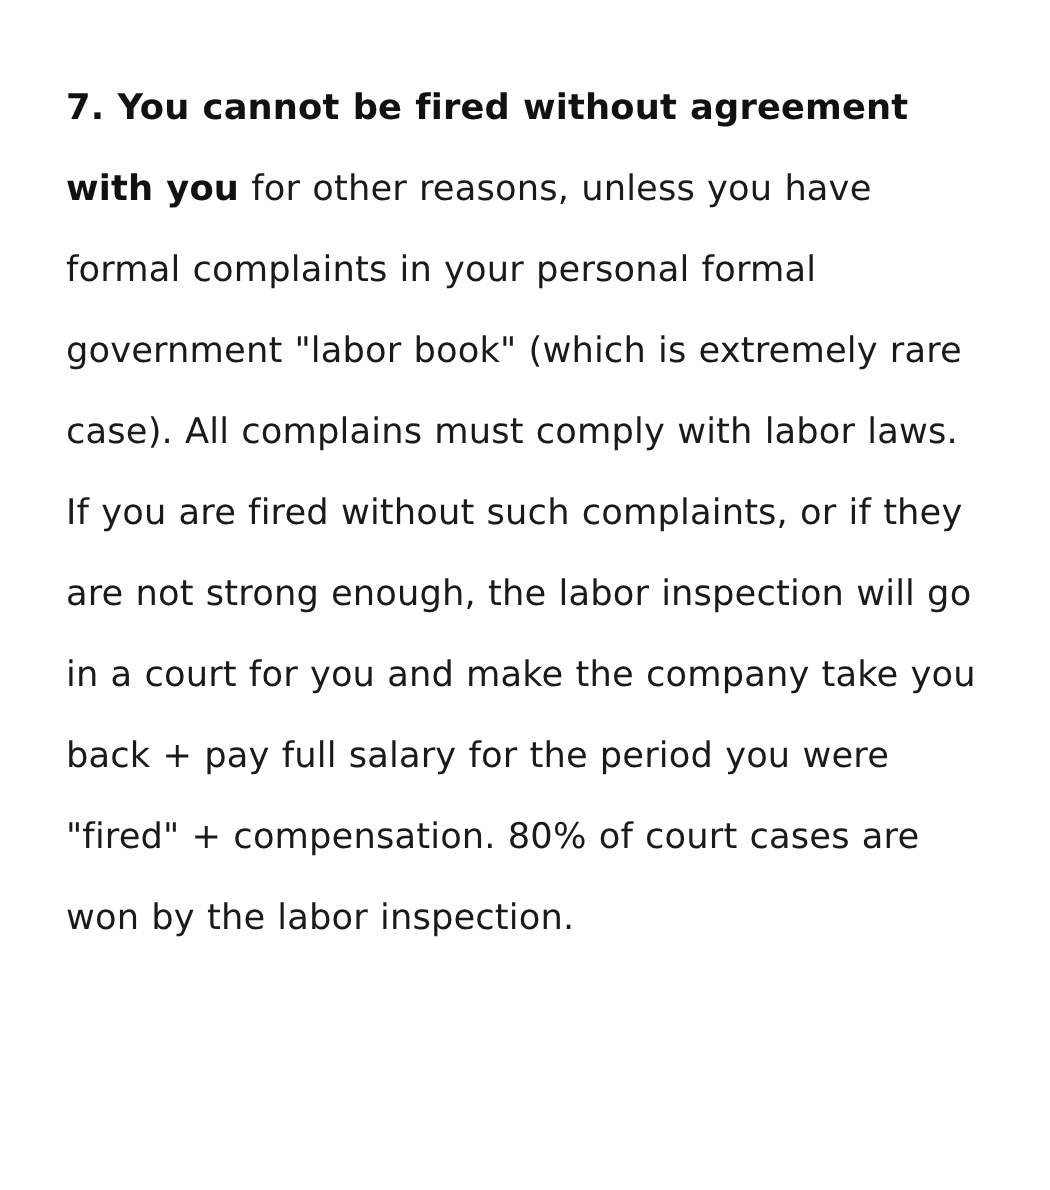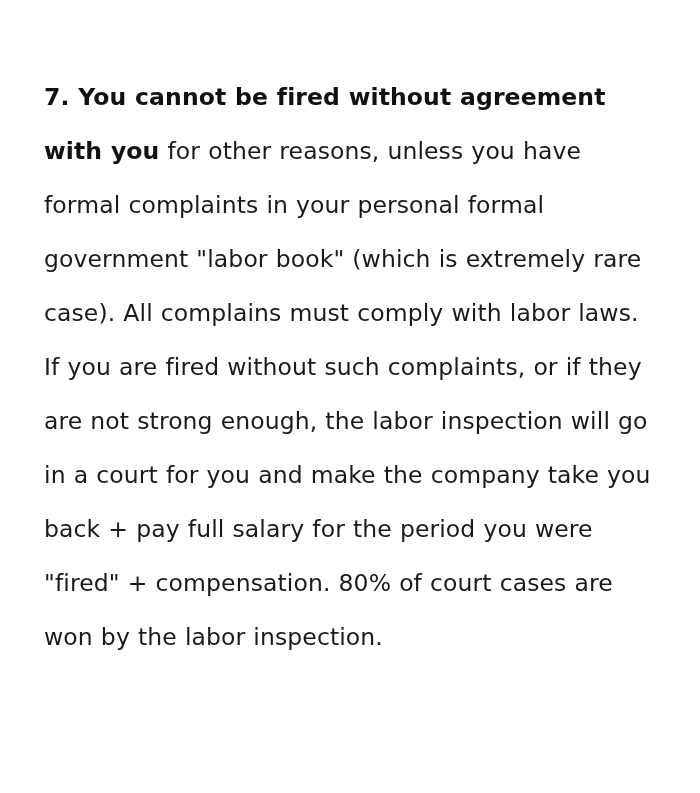--- a/index.html
+++ b/index.html
@@ -11,21 +11,21 @@
     height: 793px;
     background: #ffffff;
     font-family: "DejaVu Sans", sans-serif;
     overflow: hidden;
   }
   .page {
     box-sizing: border-box;
     width: 700px;
     height: 793px;
     background: #ffffff;
-    padding: 46px 44px 20px 44px;
+    padding: 20px 44px 20px 44px;
   }
   .paragraph {
     font-size: 23.5px;
     line-height: 54px;
     color: #1a1a1a;
     letter-spacing: 0.1px;
     word-spacing: 0.5px;
     text-align: left;
   }
   .paragraph .lead {

